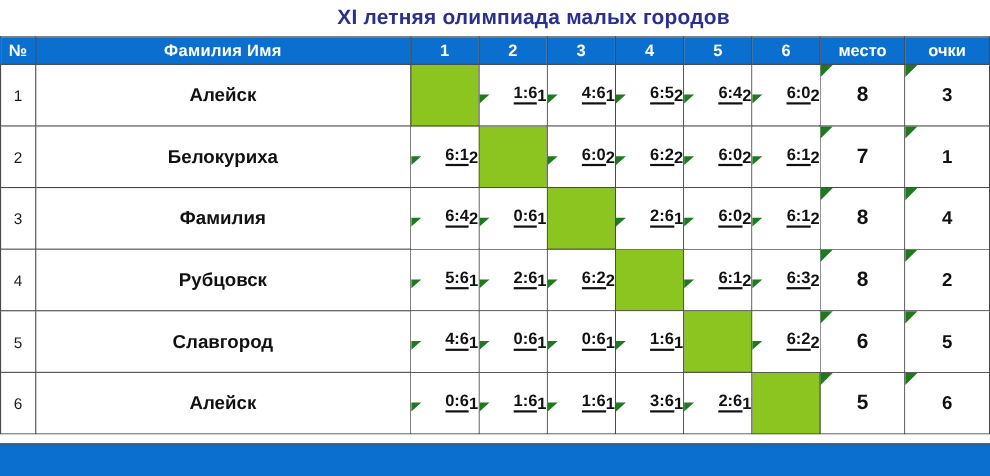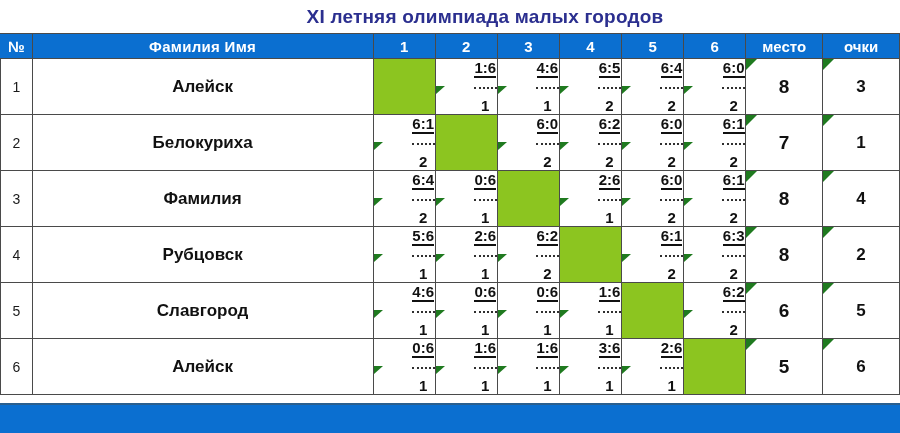--- a/index.html
+++ b/index.html
@@ -95,23 +95,23 @@
 
   
   td.cell-match {
     background: #ffffff;
     vertical-align: middle;
     position: relative;
   }
   .match-inner {
     position: relative;
     display: flex;
-    flex-direction: column;
+    flex-direction: row;
     align-items: center;
-    justify-content: space-between;
+    justify-content: flex-end;
     height: 54px;
     padding-left: 38px;
   }
   .score {
     font-size: 15px;
     font-weight: bold;
     color: #111111;
     line-height: 15px;
     border-bottom: 2px solid #111111;
     padding-bottom: 1px;

